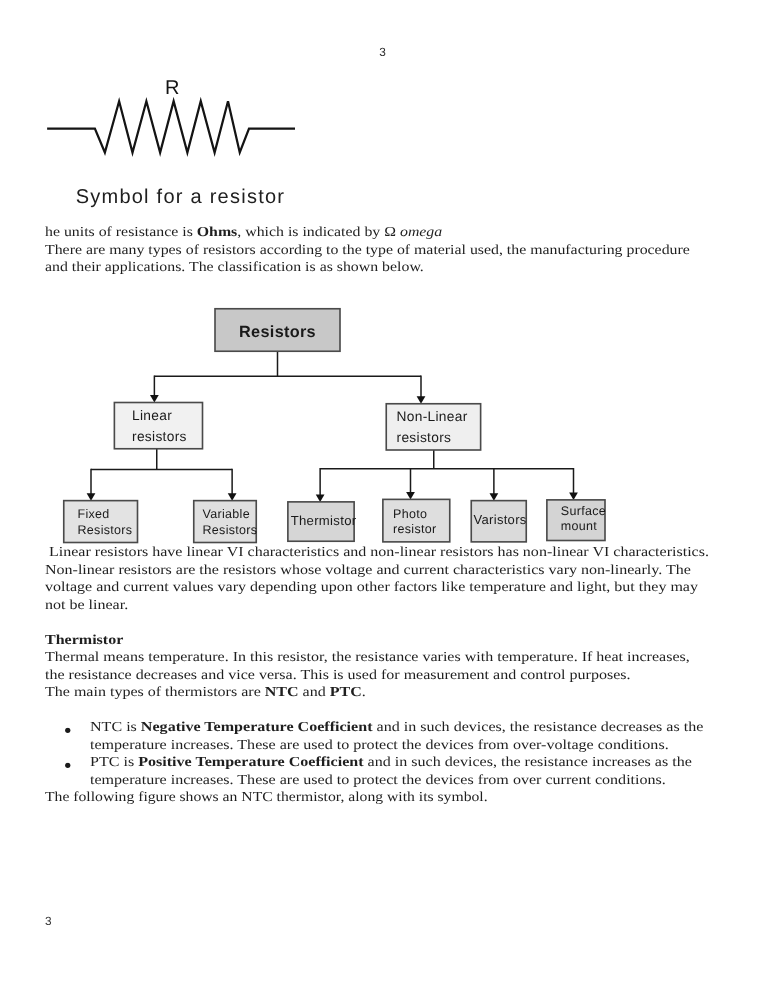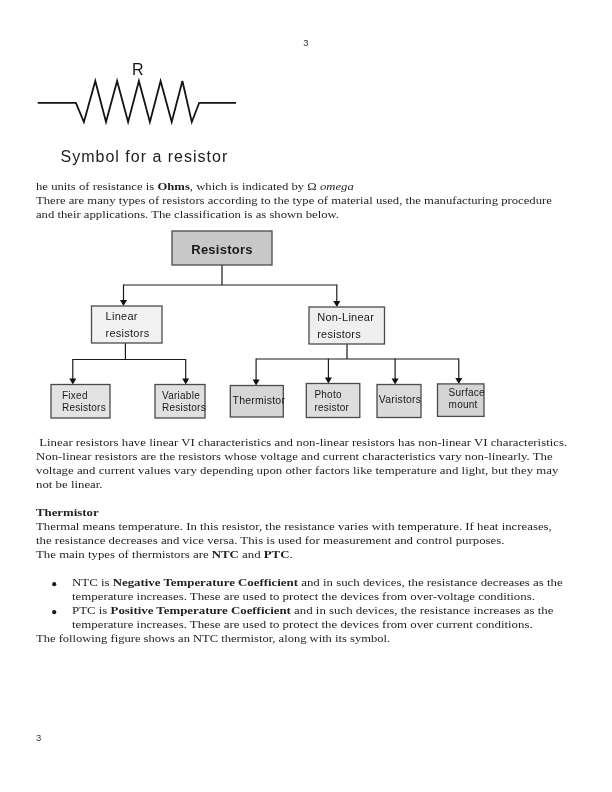--- a/index.html
+++ b/index.html
@@ -20,21 +20,21 @@
   <text x="132" y="75" font-size="16px" fill="#141414">R</text>
   <text x="60.5" y="162" font-size="16px" fill="#202020" letter-spacing="1.0">Symbol for a resistor</text>
 </svg>
 
 <div class="abs body-text" style="left:36px;top:179.3px;width:560px;transform:scaleX(1.152);">
   <div>he units of resistance is <b>Ohms</b>, which is indicated by Ω <i>omega</i></div>
   <div>There are many types of resistors according to the type of material used, the manufacturing procedure</div>
   <div>and their applications. The classification is as shown below.</div>
 </div>
 
-<div class="abs" style="left:0;top:0;width:612px;height:430px;">
+<div class="abs" style="left:0;top:16px;width:612px;height:430px;">
 <svg class="abs" style="left:0;top:0;filter:blur(0.25px);" width="612" height="430" viewBox="0 0 612 430">
   <g stroke="#1a1a1a" stroke-width="1.2" fill="none">
     <line x1="222" y1="265" x2="222" y2="285"></line>
     <line x1="123.5" y1="285" x2="336.8" y2="285"></line>
     <line x1="123.5" y1="284.4" x2="123.5" y2="301"></line>
     <line x1="336.8" y1="284.4" x2="336.8" y2="302"></line>
     <line x1="125.4" y1="343" x2="125.4" y2="359.5"></line>
     <line x1="72.8" y1="359.5" x2="185.7" y2="359.5"></line>
     <line x1="72.8" y1="358.9" x2="72.8" y2="379.5"></line>
     <line x1="185.7" y1="358.9" x2="185.7" y2="379.5"></line>

